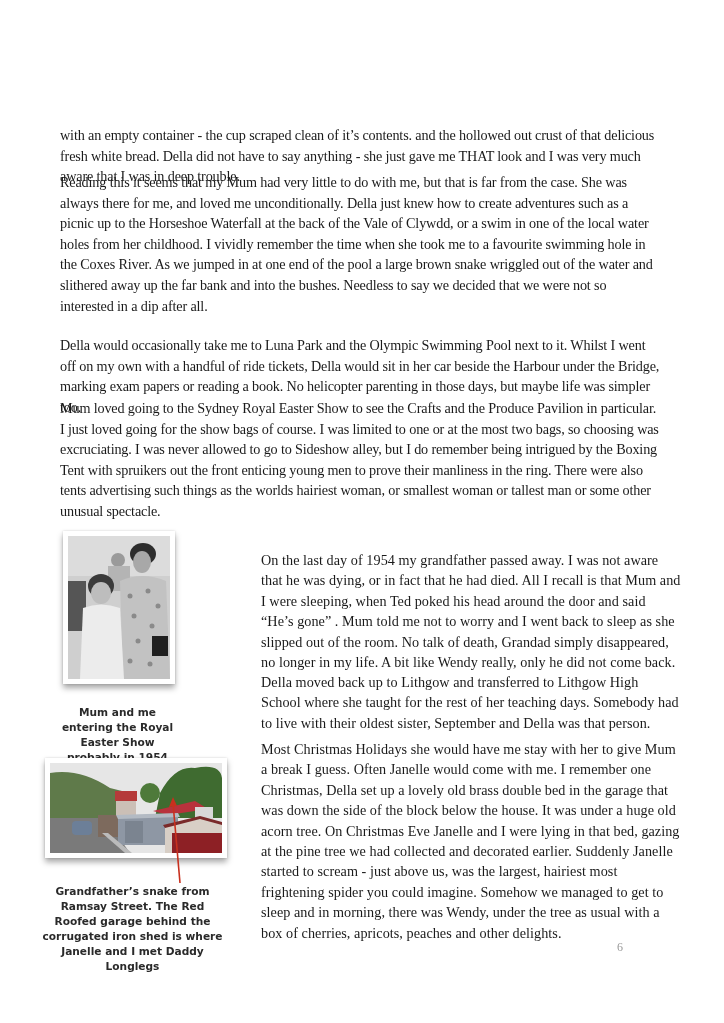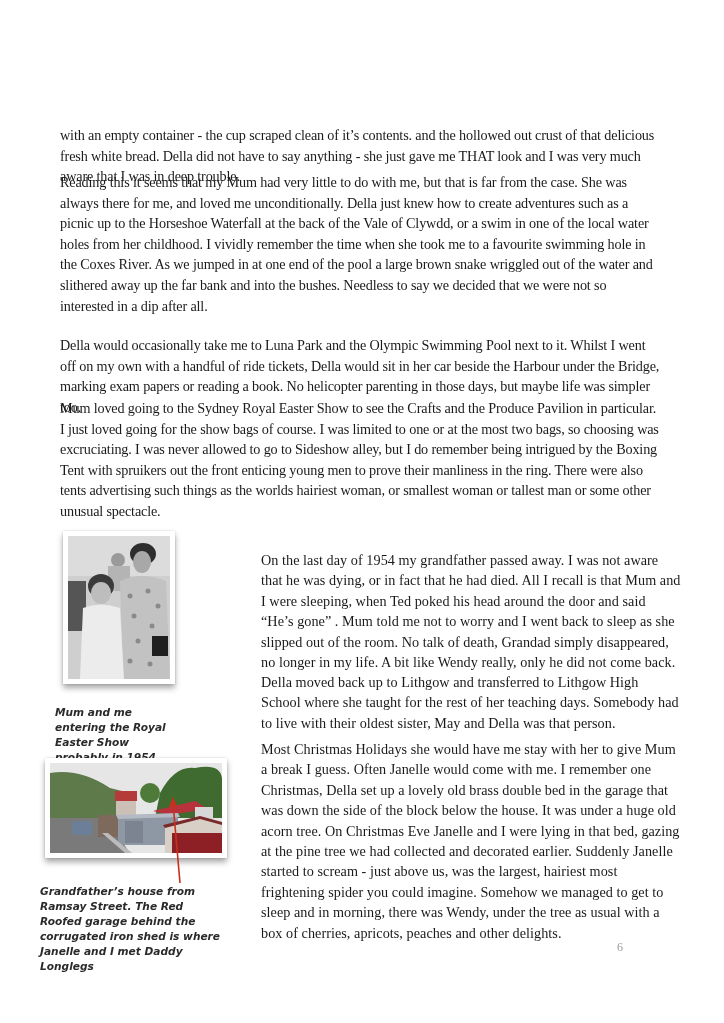--- a/index.html
+++ b/index.html
@@ -18,23 +18,23 @@
     .col-para {
       position: absolute; left: 249px; width: 420px;
       font-size: 14.2px; line-height: 20.4px; margin: 12px;
       letter-spacing: 0.05px;
     }
     .photo-frame {
       position: absolute; background: #fff; padding: 5px;
       box-shadow: 0 4px 6px rgba(0,0,0,0.35), 0 0 2px rgba(0,0,0,0.15);
     }
     .caption {
-      position: absolute; text-align: left;
+      position: absolute; text-align: center;
       font-family: "DejaVu Sans", "Liberation Sans", sans-serif;
-      font-style: italic; font-weight: bold; font-size: 10.6px; line-height: 15px;
+      font-weight: bold; font-size: 10.6px; line-height: 15px;
       color: #2a2a2a;
     }
     .page-number {
       position: absolute; left: 617px; top: 940px;
       font-size: 12px; color: #999; font-family: "Liberation Serif", serif;
     }
     svg { display: block; }
   </style>
 </head>
 <body>
@@ -109,20 +109,20 @@
 
       <polygon points="52,70 58,70 82,90 75,90" fill="#bbb"></polygon>
     </svg>
   </div>
 
   <svg style="position:absolute; left:155px; top:795px;" width="40" height="90" viewBox="0 0 40 90">
     <line x1="25" y1="88" x2="18" y2="8" stroke="#c8301e" stroke-width="1.6"></line>
     <polygon points="18,2 14,12 22,11" fill="#c8301e"></polygon>
   </svg>
 
-  <div class="caption" style="left:40px; top:884px; width:185px;">Grandfather’s house from Ramsay Street. The Red Roofed garage behind the corrugated iron shed is where Janelle and I met Daddy Longlegs</div>
+  <div class="caption" style="left:40px; top:884px; width:185px;">Grandfather’s snake from Ramsay Street. The Red Roofed garage behind the corrugated iron shed is where Janelle and I met Daddy Longlegs</div>
 
   <p class="col-para" style="top:538px;">On the last day of 1954 my grandfather passed away. I was not aware that he was dying, or in fact that he had died.  All I recall is that Mum and I were sleeping, when Ted poked his head around the door and said “He’s gone” . Mum told me not to worry and I went back to sleep as she slipped out of the room. No talk of death, Grandad simply disappeared, no longer in my life. A bit like Wendy really, only he did not come back.</p>
-  <p class="col-para" style="top:660px;">Della moved back up to Lithgow and transferred to Lithgow High School where she taught for the rest of her teaching days. Somebody had to live with their oldest sister, May and Della was that person.</p>
+  <p class="col-para" style="top:660px;">Della moved back up to Lithgow and transferred to Lithgow High School where she taught for the rest of her teaching days. Somebody had to live with their oldest sister, September and Della was that person.</p>
   <p class="col-para" style="top:727px;">Most Christmas Holidays she would have me stay with her to give Mum a break I guess. Often Janelle would come with me. I remember one Christmas, Della set up a lovely old brass double bed in the garage that was down the side of the block below the house. It was under a huge old acorn tree. On Christmas Eve Janelle and I were lying in that bed, gazing at the pine tree we had collected and decorated earlier. Suddenly Janelle started to scream - just above us, was the largest, hairiest most frightening spider you could imagine. Somehow we managed to get to sleep and in morning, there was Wendy, under the tree as usual with a box of cherries, apricots, peaches and other delights.</p>
 
   <div class="page-number">6</div>
 </div>
 
 </body></html>

